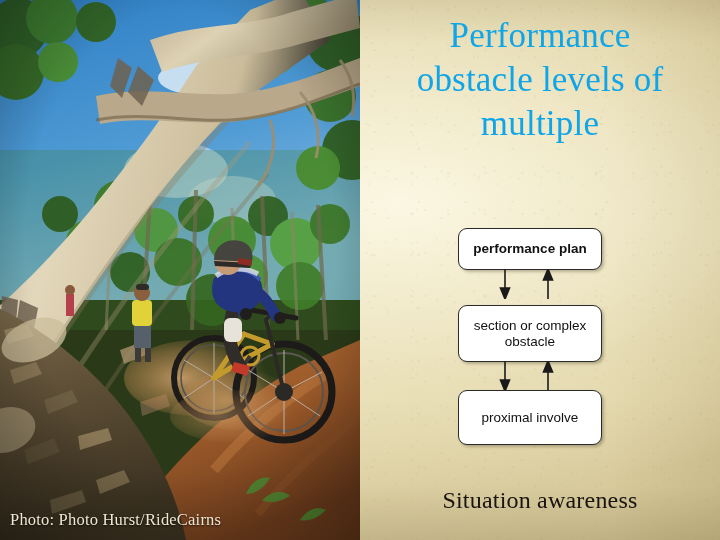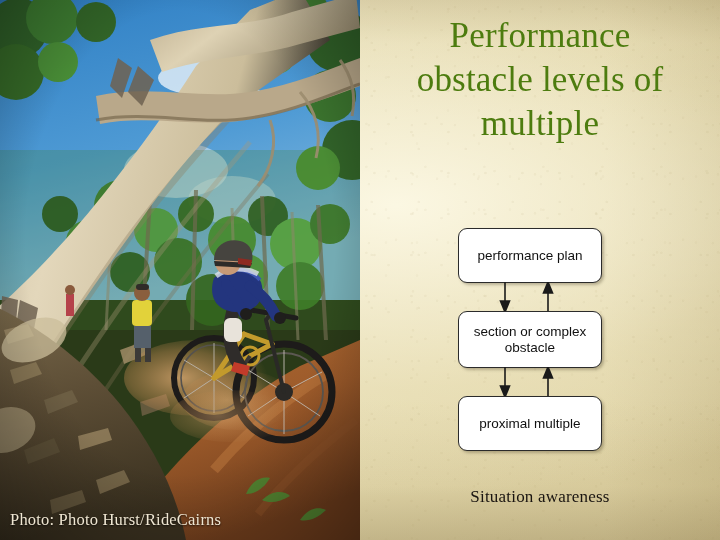--- a/index.html
+++ b/index.html
@@ -69,21 +69,21 @@
   
   #title {
     position: absolute;
     left: 372px;
     top: 14px;
     width: 336px;
     text-align: center;
     font-family: "Liberation Serif", serif;
     font-size: 35px;
     line-height: 44px;
-    color: #4d7c0f;
+    color: #0ea5e9;
     letter-spacing: .2px;
   }
   #title .ln { display: block; }
 
   
   #diagram {
     position: absolute;
     left: 458px;
     top: 228px;
     width: 144px;
@@ -98,40 +98,40 @@
     font-family: "Liberation Sans", sans-serif;
     font-size: 13.5px;
     line-height: 16px;
     color: #111;
     text-align: center;
     display: flex;
     align-items: center;
     justify-content: center;
     box-shadow: 2px 2px 3px rgba(60,50,25,.30);
   }
-  .node.n1 { height: 55px; }
-  .node.n2 { height: 57px; }
+  .node.n1 { height: 42px; font-weight: bold; }
+  .node.n2 { height: 57px; margin-top: 7px; }
   .node.n3 { height: 55px; }
 
   .connector {
     position: relative;
     height: 28px;
     width: 144px;
   }
   .connector svg { position: absolute; left: 0; top: -1px; }
 
   
   #caption {
     position: absolute;
     left: 372px;
     top: 487px;
     width: 336px;
     text-align: center;
     font-family: "Liberation Serif", serif;
-    font-size: 17px;
+    font-size: 24px;
     color: #191410;
     letter-spacing: .2px;
   }
 </style>
 </head>
 <body>
 
 <div id="slide">
 
   <div id="parchment">
@@ -407,19 +407,19 @@
         <g stroke="#1a1a1a" stroke-width="1.6" fill="#1a1a1a">
           <line x1="47" y1="0" x2="47" y2="22"></line>
           <polygon points="47,30 42.5,19 51.5,19"></polygon>
           <line x1="90" y1="30" x2="90" y2="8"></line>
           <polygon points="90,0 85.5,11 94.5,11"></polygon>
         </g>
       </svg>
     </div>
 
     <div class="node n3">
-      <span>proximal multiple</span>
+      <span>proximal involve</span>
     </div>
   </div>
 
   <div id="caption">Situation awareness</div>
 
 </div>
 
 </body></html>

